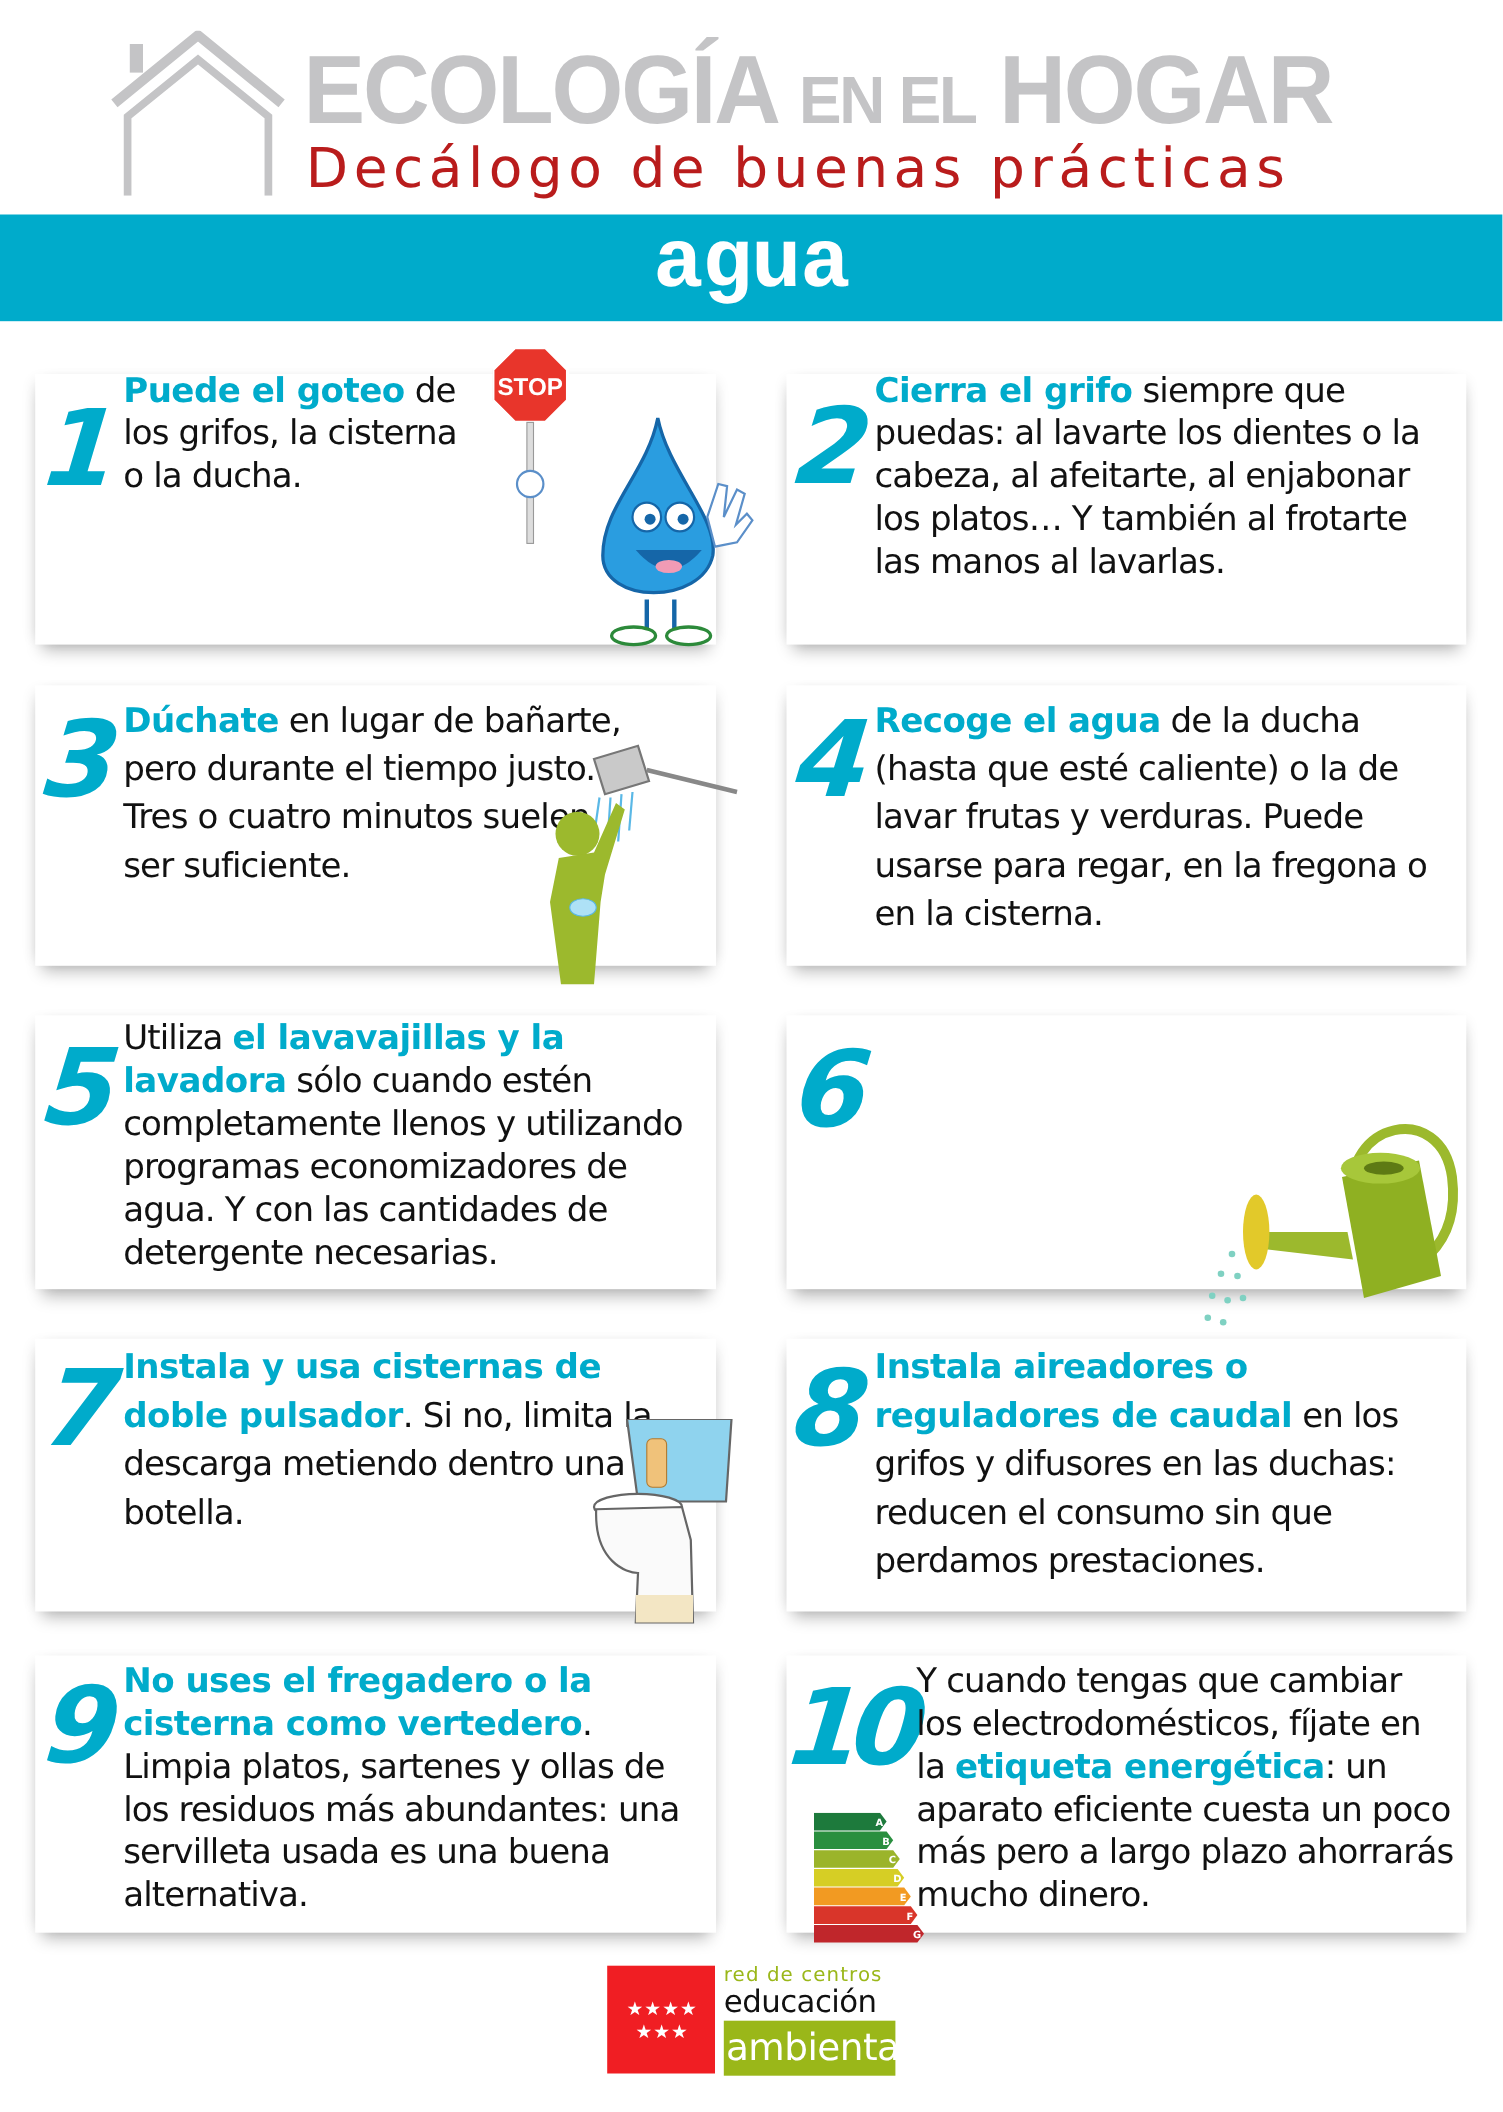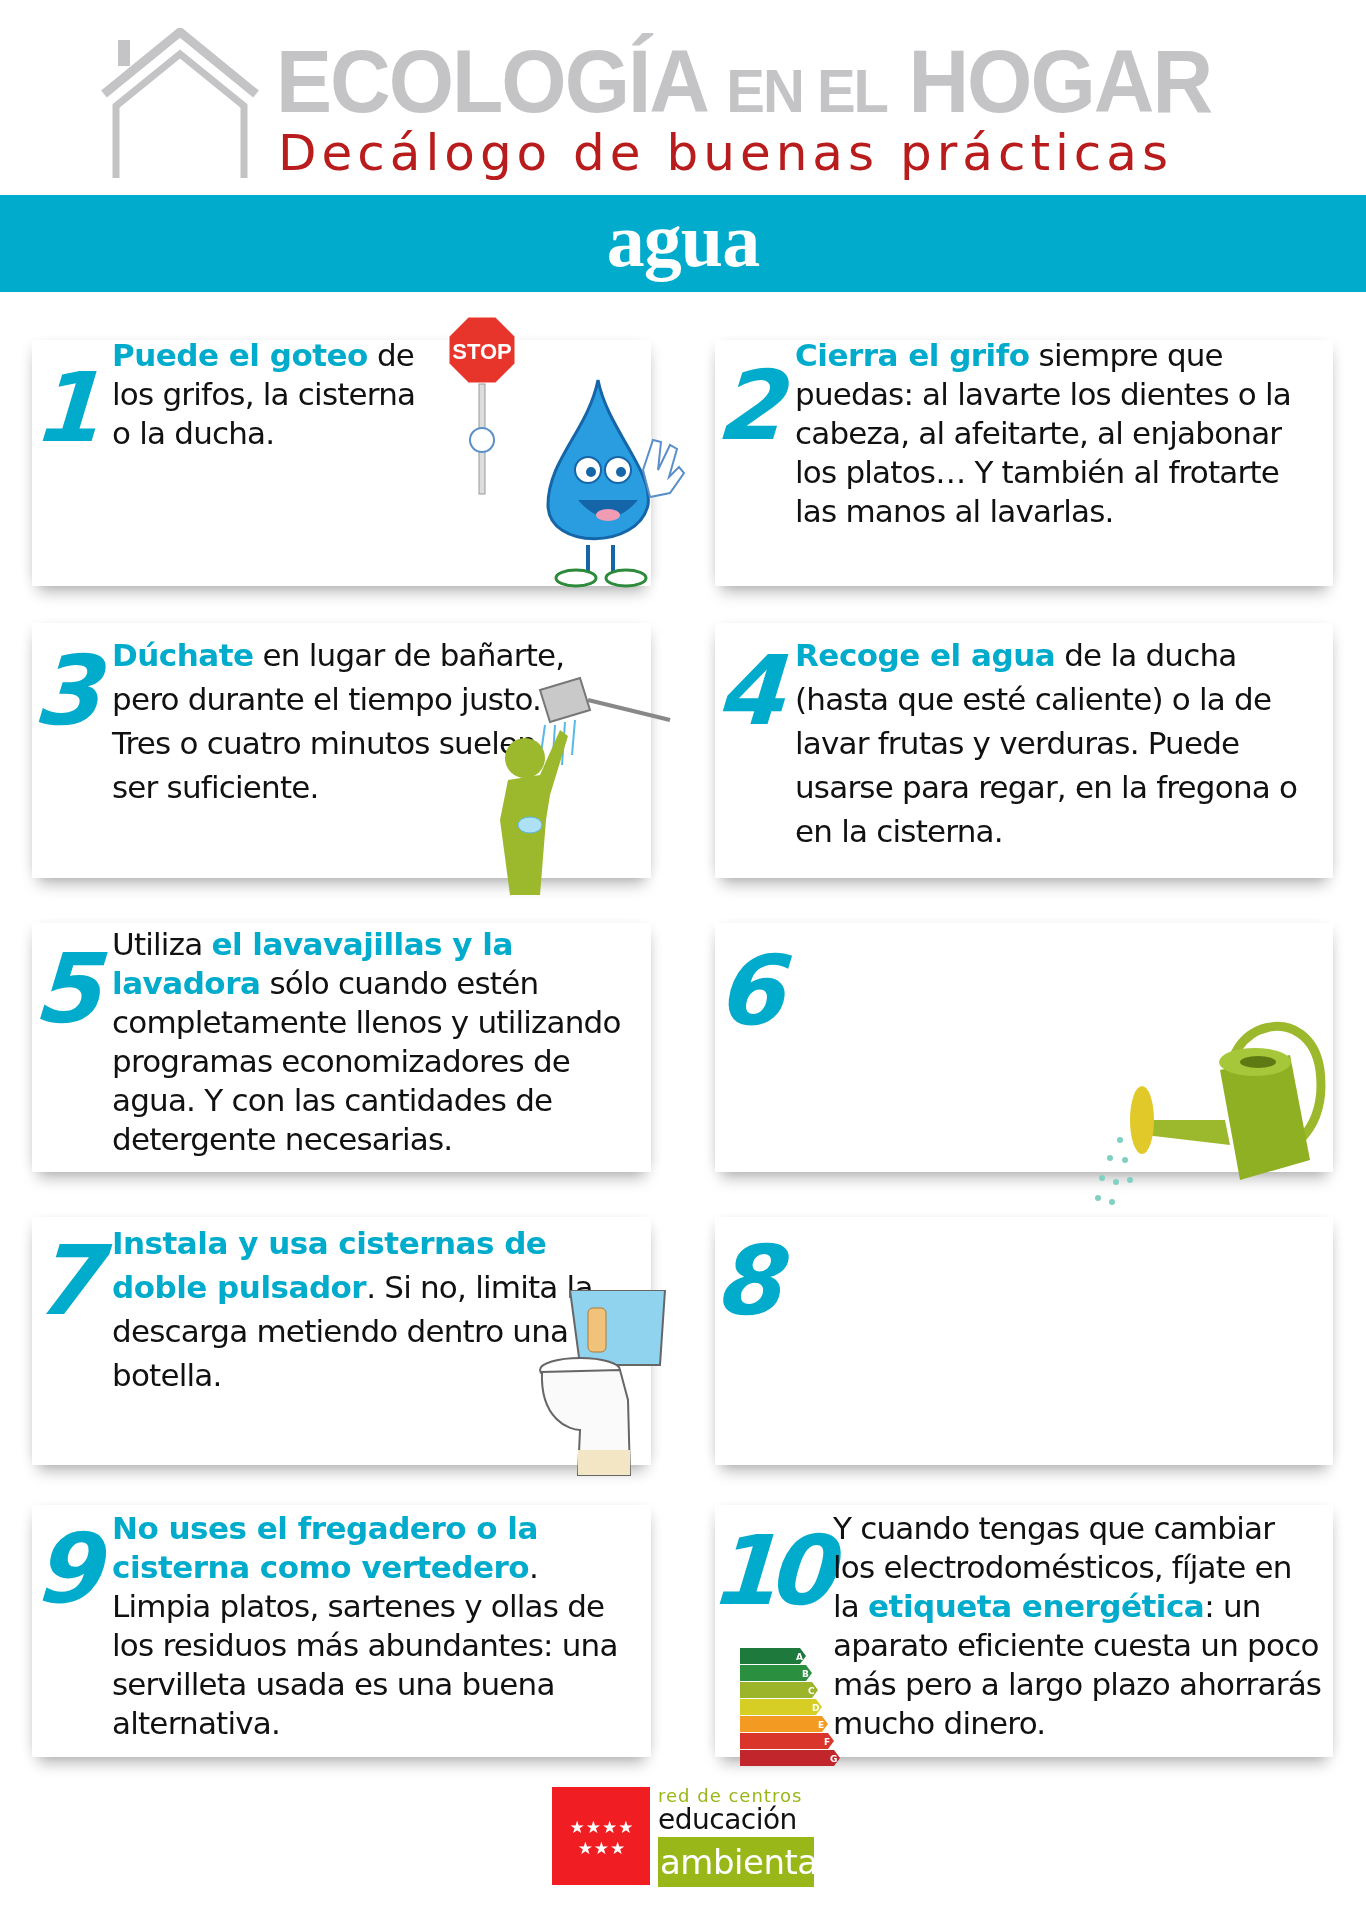--- a/index.html
+++ b/index.html
@@ -8,21 +8,21 @@
   .header { position:absolute; left:0; top:0; width:1366px; height:195px; }
   .house { position:absolute; left:100px; top:28px; width:162px; height:150px; }
   .title { position:absolute; left:276px; top:34px; font-family:"Liberation Sans", sans-serif;
            font-weight:bold; color:#c4c4c6; font-size:84px; letter-spacing:-2px; line-height:90px;
            transform:scaleY(1.05); transform-origin:left top; white-space:nowrap; }
   .title .small { font-size:58px; }
   .subtitle { position:absolute; left:278px; top:124px; font-size:50px; letter-spacing:5px; color:#b91c1c;
               font-family:"DejaVu Sans", sans-serif; white-space:nowrap; }
   .banner { position:absolute; left:0; top:195px; width:1366px; height:97px; background:#00abcb; }
   .banner-text { position:absolute; left:0; width:1366px; top:2px; text-align:center; color:#fff;
-                 font-weight:bold; font-size:76px; font-family:Liberation Serif, serif; letter-spacing:-1px; }
+                 font-weight:bold; font-size:76px; font-family:Liberation Mono, monospace; letter-spacing:-1px; }
   .card { position:absolute; background:#fff; box-shadow: 0 12px 14px -6px rgba(0,0,0,0.28), -6px 0 12px -6px rgba(0,0,0,0.12), 6px 0 12px -6px rgba(0,0,0,0.12); }
   .num { position:absolute; color:#00abcb; font-weight:bold; font-style:italic; font-family:"DejaVu Sans", sans-serif;
          font-size:96px; line-height:1; transform:skewX(-6deg); }
   .text { position:absolute; font-family:"DejaVu Sans", sans-serif; font-size:31px; line-height:39px; color:#111;
           letter-spacing:-0.8px; }
   .hl { color:#00abcb; font-weight:bold; letter-spacing:-0.5px; }
   .illus { position:absolute; }
   .logo { position:absolute; left:552px; top:1787px; width:280px; height:100px; }
   .logo-red { position:absolute; left:0; top:0; width:98px; height:98px; background:#f01e23; }
   .logo-stars { position:absolute; left:8px; top:30px; width:84px; color:#fff; font-size:17px; text-align:center; line-height:21px; letter-spacing:1px; }
@@ -148,20 +148,23 @@
 <svg class="illus" style="left:520px;top:1290px;" width="150" height="190" viewBox="0 0 150 190">
   <path d="M50,0 L145,0 L140,75 L60,75 Z" fill="#8fd3ee" stroke="#666" stroke-width="2"></path>
   <rect x="68" y="18" width="18" height="44" rx="5" fill="#f0c27a" stroke="#b07a30"></rect>
   <ellipse cx="60" cy="80" rx="40" ry="12" fill="#fff" stroke="#666" stroke-width="2"></ellipse>
   <path d="M22,82 C20,130 50,140 60,140 L58,185 L110,185 L108,110 L100,80 Z" fill="#fafafa" stroke="#666" stroke-width="2"></path>
   <rect x="58" y="160" width="52" height="25" fill="#f3e6c4"></rect>
 </svg>
 
 <div class="card" style="left:715px;top:1217px;width:618px;height:248px;">
   <div class="num" style="left:8px;top:16px;">8</div>
+  <div class="text" style="left:80px;top:4px;width:530px;line-height:44px;">
+    <span class="hl">Instala aireadores o reguladores de caudal</span><span> en los grifos y difusores en las duchas: reducen el consumo sin que perdamos prestaciones.</span>
+  </div>
 </div>
 
 <div class="card" style="left:32px;top:1505px;width:619px;height:252px;">
   <div class="num" style="left:10px;top:16px;">9</div>
   <div class="text" style="left:80px;top:4px;width:530px;">
     <span class="hl">No uses el fregadero o la cisterna como vertedero</span><span>. Limpia platos, sartenes y ollas de los residuos más abundantes: una servilleta usada es una buena alternativa.</span>
   </div>
 </div>
 
 <div class="card" style="left:715px;top:1505px;width:618px;height:252px;">

